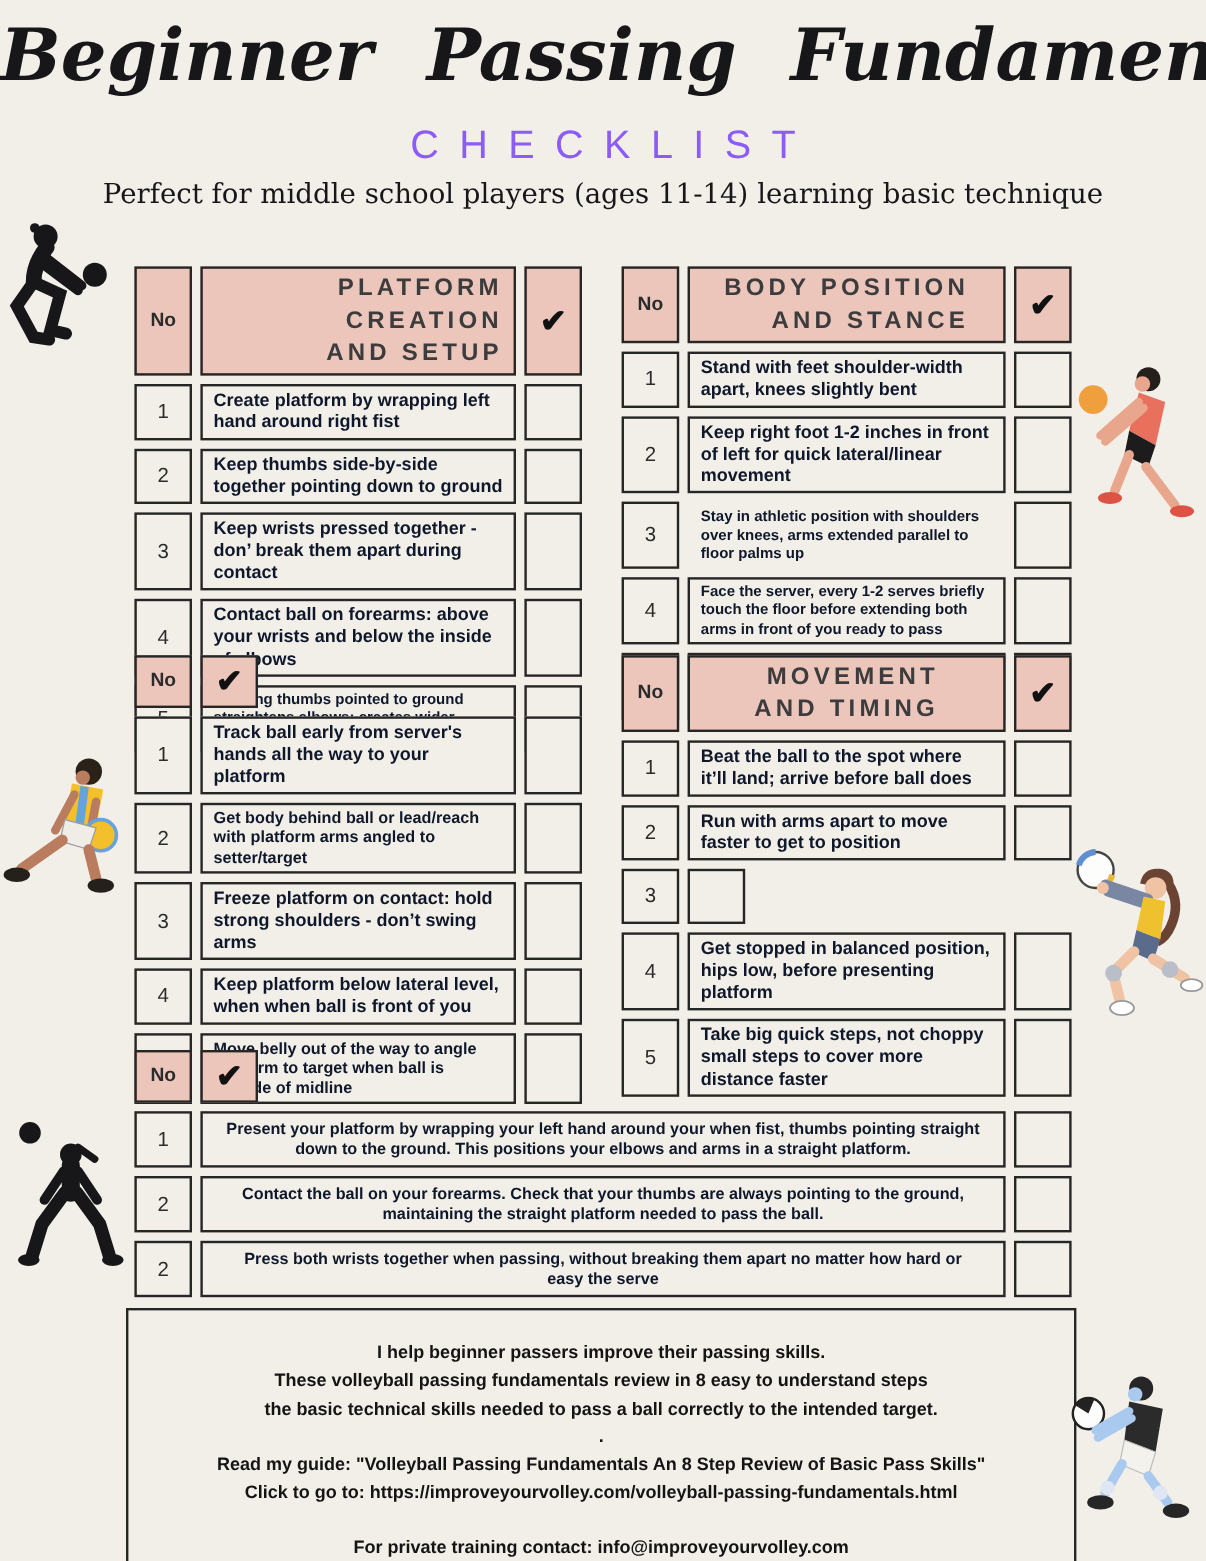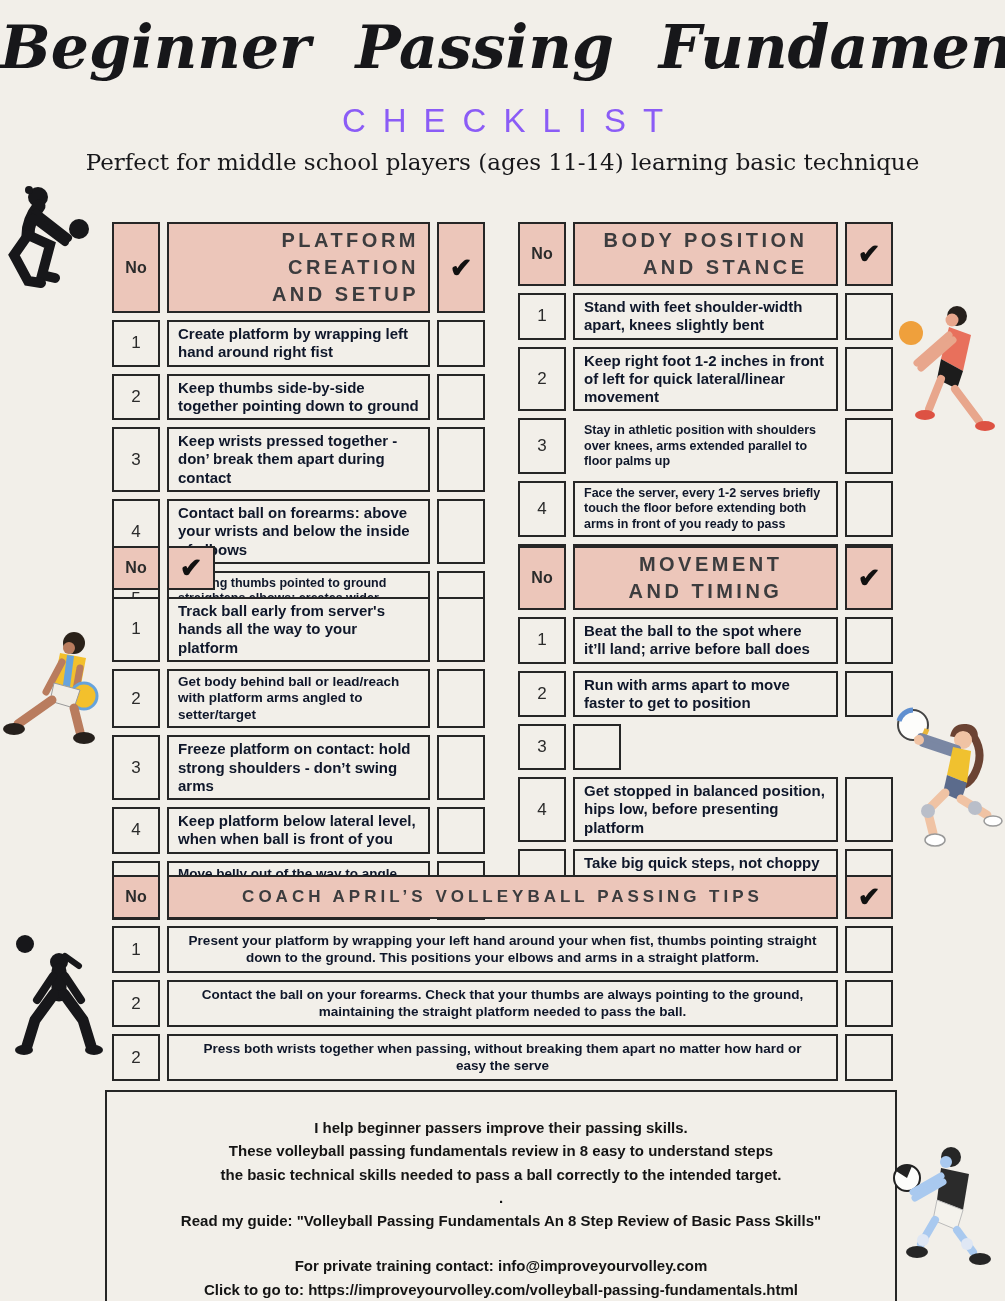--- a/index.html
+++ b/index.html
@@ -194,21 +194,20 @@
     <div class="trow h46">
         <div class="cell num">5</div>
         <div class="cell txt">Take big quick steps, not choppy small steps to cover more distance faster</div>
         <div class="cell chk"></div>
       </div>
   </div>
 
   <div id="sec-tips" class="sec wide">
     <div class="trow hdr h44">
       <div class="cell num">No</div>
-      <div class="cell txt">COACH APRIL’S VOLLEYBALL PASSING TIPS</div>
       <div class="cell chk">✔</div>
     </div>
     <div class="trow h47 f13">
         <div class="cell num">1</div>
         <div class="cell txt">Present your platform by wrapping your left hand around your when fist, thumbs pointing straight down to the ground. This positions your elbows and arms in a straight platform.</div>
         <div class="cell chk"></div>
       </div>
     <div class="trow h47 f13">
         <div class="cell num">2</div>
         <div class="cell txt">Contact the ball on your forearms. Check that your thumbs are always pointing to the ground, maintaining the straight platform needed to pass the ball.</div>
@@ -220,22 +219,22 @@
         <div class="cell chk"></div>
       </div>
   </div>
 
   <div id="footer-box">
     <div class="fline">I help beginner passers improve their passing skills.</div>
     <div class="fline">These volleyball passing fundamentals review in 8 easy to understand steps</div>
     <div class="fline">the basic technical skills needed to pass a ball correctly to the intended target.</div>
     <div class="fline">.</div>
     <div class="fline">Read my guide:  "Volleyball Passing Fundamentals An 8 Step Review of Basic Pass Skills"</div>
+    <div class="fline">Click to go to:  https://improveyourvolley.com/volleyball-passing-fundamentals.html</div>
     <div class="fline gap">For private training contact: info@improveyourvolley.com</div>
-    <div class="fline">Click to go to:  https://improveyourvolley.com/volleyball-passing-fundamentals.html</div>
   </div>
 
   <svg id="ill-dig-silhouette" class="ill" width="108" height="118" viewBox="0 0 108 118">
     <circle cx="36" cy="14" r="10" fill="#17171a"></circle>
       <circle cx="27" cy="7" r="4" fill="#17171a"></circle>
     <circle cx="77" cy="46" r="10" fill="#17171a"></circle>
     <g fill="none" stroke="#17171a" stroke-linecap="round">
       <path d="M37 23 C30 32 26 42 26 52" stroke-width="13"></path>
       <path d="M34 30 L66 55" stroke-width="8"></path>
         <path d="M31 35 L63 59" stroke-width="8"></path>

